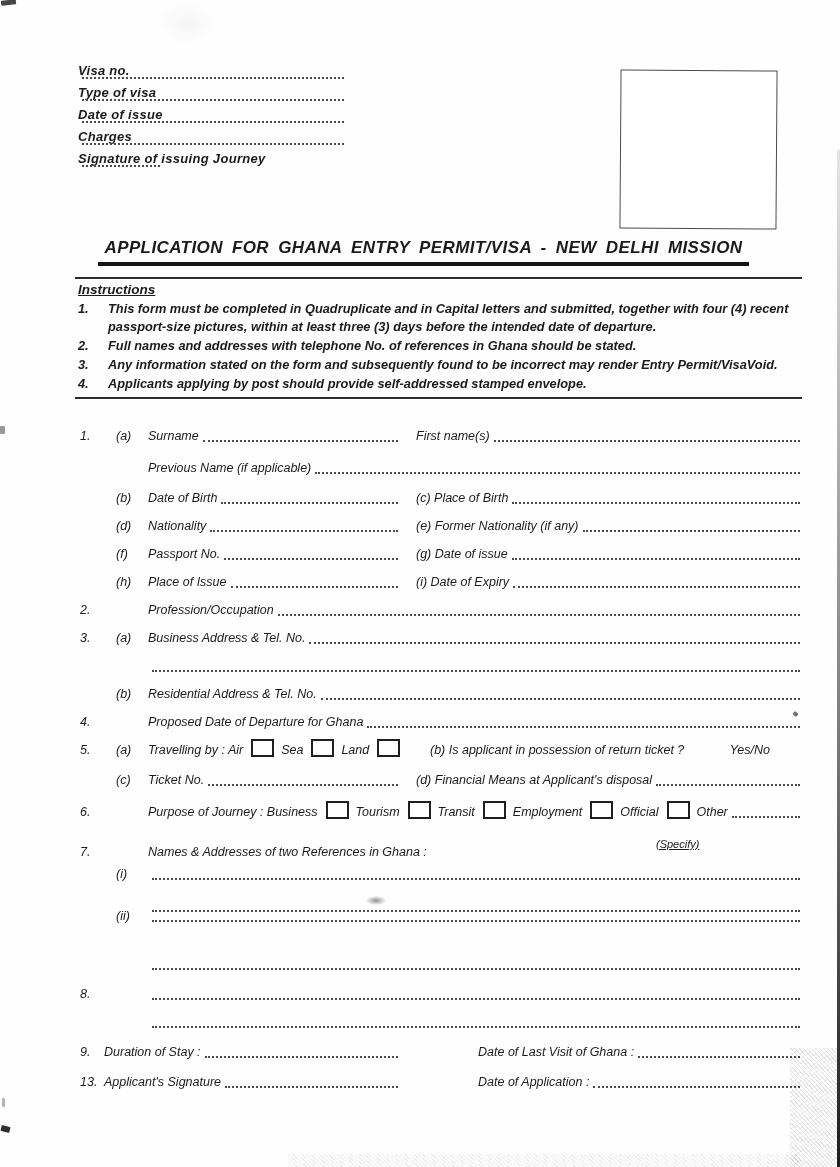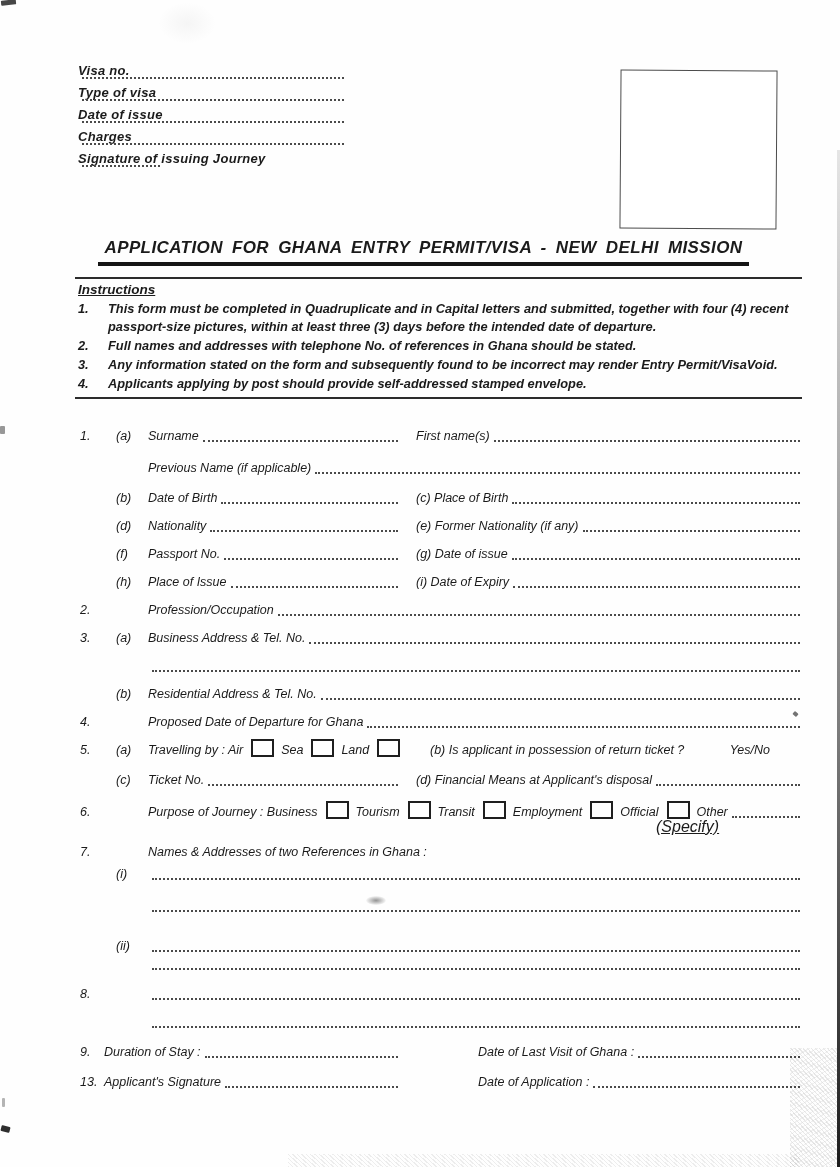--- a/index.html
+++ b/index.html
@@ -39,21 +39,21 @@
   .ncol-sm{flex:0 0 24px;}
   .lcol{flex:0 0 32px;}
   .fleft{flex:0 0 252px;display:flex;align-items:flex-end;}
   .fgap{flex:0 0 16px;}
   .fgap-lg{flex:0 0 78px;}
   .fright{flex:1 1 auto;display:flex;align-items:flex-end;}
   .fleft-9{flex:0 0 296px;display:flex;align-items:flex-end;}
   .cbox{flex:0 0 auto;width:19px;height:14px;border:2px solid #1f1f1f;margin:0 7px 0 8px;background:#fff;}
   .spacer{flex:1 1 auto;}
   .yesno{white-space:nowrap;margin-right:32px;line-height:14px;}
-  .specify{position:absolute;left:576px;top:398px;font-size:16px;line-height:13px;text-decoration:underline;}
+  .specify{position:absolute;left:576px;top:416px;font-size:11px;line-height:13px;text-decoration:underline;}
   
   .art{position:absolute;pointer-events:none;}
   .art-tl{left:1px;top:0;width:15px;height:5px;background:#262626;transform:rotate(-6deg);border-radius:1px;opacity:.85;}
   .art-blob{left:158px;top:2px;width:58px;height:42px;border-radius:50%;background:radial-gradient(ellipse at center,rgba(80,80,80,.05),rgba(80,80,80,0) 70%);}
   .art-right-line{right:0;top:150px;bottom:0;width:3px;background:linear-gradient(to bottom,rgba(50,50,50,.12),rgba(25,25,25,.55) 55%,rgba(8,8,8,.92));}
   .art-right-grain{right:2px;top:1048px;bottom:0;width:48px;opacity:.22;background:repeating-linear-gradient(47deg,rgba(60,60,60,.5) 0 1px,transparent 1px 3px),repeating-linear-gradient(-31deg,rgba(90,90,90,.4) 0 1px,transparent 1px 4px);}
   .art-bottom-grain{left:288px;right:40px;bottom:0;height:13px;opacity:.17;background:repeating-linear-gradient(42deg,rgba(70,70,70,.55) 0 1px,transparent 1px 3px);}
   .art-bl{left:1px;top:1126px;width:9px;height:6px;background:#2e2e2e;transform:rotate(14deg);border-radius:1px;}
   .art-smudge{left:366px;top:896px;width:20px;height:9px;border-radius:50%;background:radial-gradient(ellipse at center,rgba(60,60,60,.55),rgba(60,60,60,0) 75%);}
   .art-speck-r{left:793px;top:712px;width:5px;height:4px;background:rgba(40,40,40,.65);transform:rotate(40deg);border-radius:1px;}
@@ -306,21 +306,21 @@
           <span class="dots"></span>
         </span>
     </div>
     <div class="frow" style="top:476px">
       <span class="ncol"></span>
         <span class="lcol"></span>
       <span class="fright">
           <span class="dots"></span>
         </span>
     </div>
-    <div class="frow" style="top:516px">
+    <div class="frow" style="top:486px">
       <span class="ncol"></span>
       <span class="lcol lbl">(ii)</span>
       <span class="fright">
           <span class="dots"></span>
         </span>
     </div>
     <div class="frow" style="top:534px">
       <span class="ncol"></span>
         <span class="lcol"></span>
       <span class="fright">

